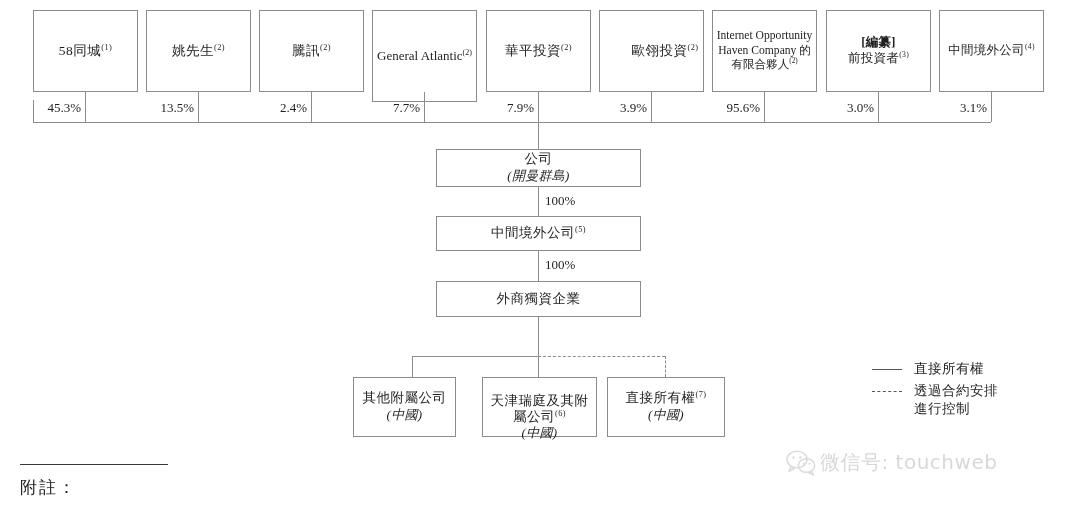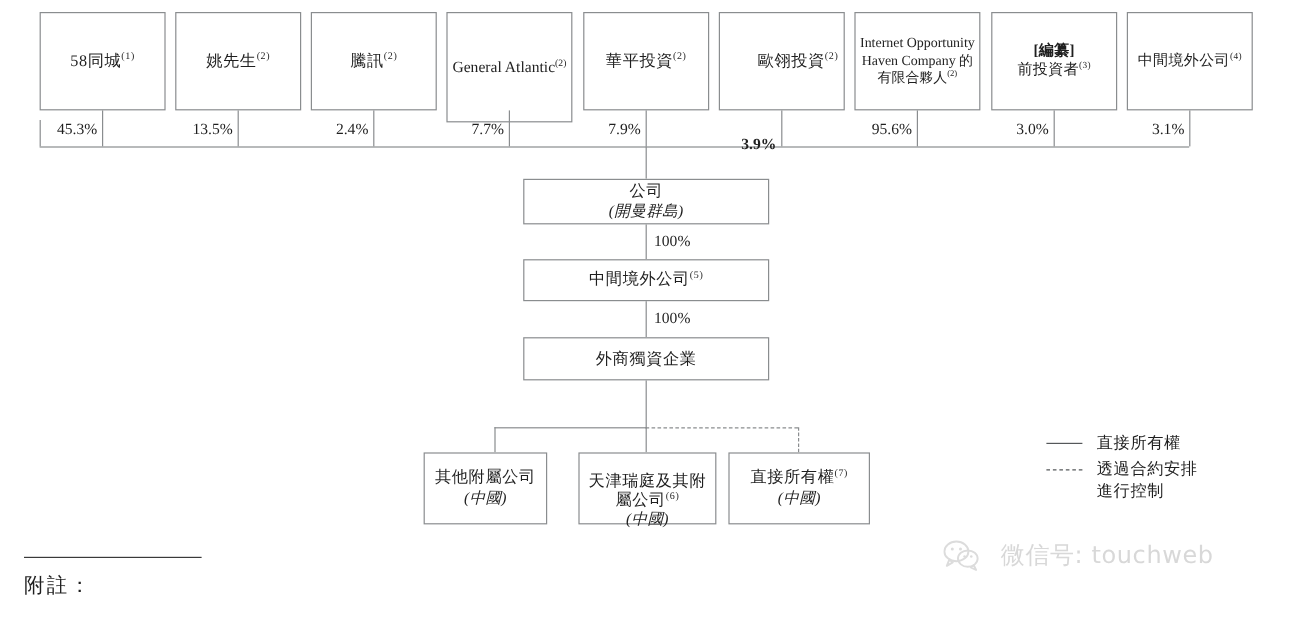--- a/index.html
+++ b/index.html
@@ -65,21 +65,21 @@
   .leg-dash{display:block;height:0;border-top:1.4px dashed #55585a;width:30px;}
   .leg-txt{font-size:13.5px;line-height:1.32;letter-spacing:.5px;}
 
   
   #fnrule{position:absolute;left:20px;top:464px;width:148px;height:0;border-top:1.6px solid #3a3a3a;}
   #fnlabel{position:absolute;left:20px;top:476px;font-size:17px;letter-spacing:2px;color:#1f1f1f;}
 
   
   #watermark{
     position:absolute;left:786px;top:449px;
-    display:flex;align-items:center;gap:18px;
+    display:flex;align-items:center;gap:4px;
     color:#d8d8d8;
     font-family:"DejaVu Sans","Liberation Sans",sans-serif;
     font-size:20px;letter-spacing:.5px;
     user-select:none;
   }
   #wechat-icon{display:block;}
 </style>
 </head>
 <body>
 
@@ -136,21 +136,21 @@
 
   <div class="hline" style="left:33px;top:122px;width:958px;"></div>
 
   <div class="vline" style="left:33px;top:100px;height:22px;"></div>
 
   <div class="pct" style="left:35px;top:100px;width:46px;">45.3%</div>
   <div class="pct" style="left:148px;top:100px;width:46px;">13.5%</div>
   <div class="pct" style="left:261px;top:100px;width:46px;">2.4%</div>
   <div class="pct" style="left:378px;top:100px;width:42px;">7.7%</div>
   <div class="pct" style="left:492px;top:100px;width:42px;">7.9%</div>
-  <div class="pct" style="left:605px;top:112px;width:42px;font-weight:bold;">3.9%</div>
+  <div class="pct" style="left:605px;top:100px;width:42px;">3.9%</div>
   <div class="pct" style="left:718px;top:100px;width:42px;">95.6%</div>
   <div class="pct" style="left:832px;top:100px;width:42px;">3.0%</div>
   <div class="pct" style="left:945px;top:100px;width:42px;">3.1%</div>
 
   <div class="vline" style="left:538px;top:122px;height:27px;"></div>
 
   <div class="box" style="left:436px;top:149px;width:205px;height:38px;">
     <div class="inner">
       <div class="cn">公司</div>
       <div class="ital">(開曼群島)</div>

